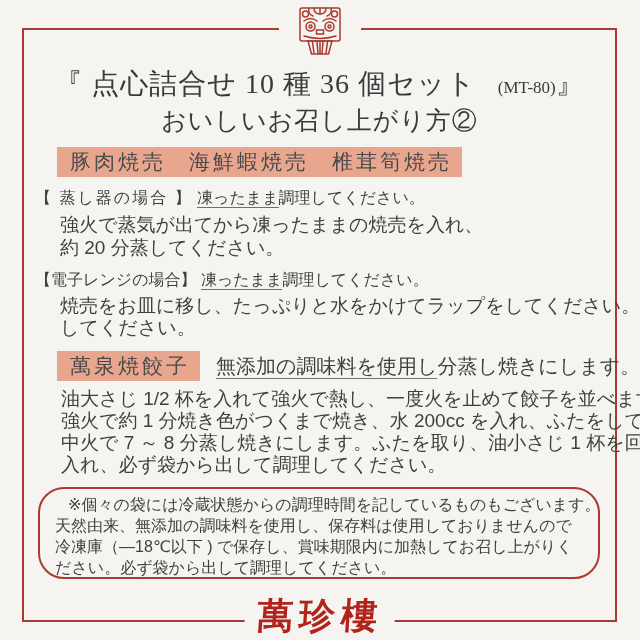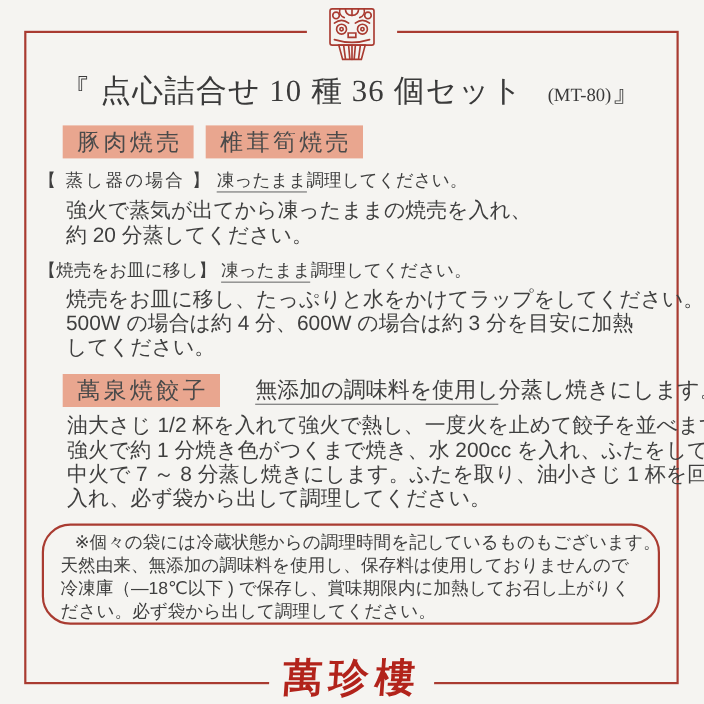--- a/index.html
+++ b/index.html
@@ -28,37 +28,37 @@
     margin-top:38px; text-align:center; color:var(--title);
     font-family:"Liberation Serif","DejaVu Serif",serif;
     font-size:28px; line-height:32px; letter-spacing:1px; white-space:nowrap;
   }
   .title .code{font-size:17px; letter-spacing:0;margin-left:14px;}
   .subtitle{
     margin-top:2px; text-align:center; color:var(--title);
     font-family:"Liberation Serif","DejaVu Serif",serif;
     font-size:25px; line-height:30px; letter-spacing:1px;
   }
-  .badges{display:flex; gap:11px; margin:11px 0 0 33px;}
+  .badges{display:flex; margin:11px 0 0 33px;}
   .badge{
     background:var(--badge); color:#4a4a4a;
     font-family:"Liberation Serif","DejaVu Serif",serif;
     font-size:21px; line-height:30px; height:30px;
     padding:0 10px 0 13px; letter-spacing:3px; white-space:nowrap;
   }
   .section{margin-top:9px;}
   .sec-head{
     margin-left:11px; font-size:16px; line-height:24px; white-space:nowrap;
   }
   .sec-head .spaced{letter-spacing:2px;}
   .u{border-bottom:1.5px solid #6e6e6e; padding-bottom:1px;}
   .sec-body{margin:3px 0 0 36px; font-size:19px; line-height:23px;}
   .sec-body div{white-space:nowrap;}
   .gyoza-head{
-    display:flex; align-items:center; gap:32px;
+    display:flex; align-items:center; gap:16px;
     margin:12px 0 0 33px; font-size:20px; line-height:30px; white-space:nowrap;
   }
   .gyoza-body{margin:7px 0 0 37px; font-size:19px; line-height:22px;}
   .gyoza-body div{white-space:nowrap;}
   .note{
     margin:11px 0 0 14px; width:562px; height:92px;
     border:2px solid var(--frame); border-radius:26px;
     padding:5px 0 0 15px; font-size:16px; line-height:21px;
   }
   .note div{white-space:nowrap;}
@@ -95,45 +95,46 @@
     </g>
   </svg>
 </div>
 
 <div class="frame">
 
   <div class="title">
     <span>『 点心詰合せ 10 種 36 個セット </span><span class="code">(MT-80)</span><span>』</span>
   </div>
 
+  <div class="subtitle">おいしいお召し上がり方②</div>
 
   <div class="badges">
     <span class="badge">豚肉焼売</span>
+    <span class="badge">海鮮蝦焼売</span>
     <span class="badge">椎茸筍焼売</span>
   </div>
 
   <div class="section">
     <div class="sec-head">
       <span class="spaced">【 蒸し器の場合 】</span>
       <span class="u">凍ったまま</span><span>調理してください。</span>
     </div>
     <div class="sec-body">
       <div>強火で蒸気が出てから凍ったままの焼売を入れ、</div>
       <div>約 20 分蒸してください。</div>
     </div>
   </div>
 
   <div class="section">
     <div class="sec-head">
-      <span>【焼売をお皿に移し】</span>
+      <span>【電子レンジの場合】</span>
       <span class="u">凍ったまま</span><span>調理してください。</span>
     </div>
     <div class="sec-body" style="line-height:22px">
       <div>焼売をお皿に移し、たっぷりと水をかけてラップをしてください。</div>
-      <div>500W の場合は約 4 分、600W の場合は約 3 分を目安に加熱</div>
       <div>してください。</div>
     </div>
   </div>
 
   <div>
     <div class="gyoza-head">
       <span class="badge">萬泉焼餃子</span>
       <span><span class="u">無添加の調味料を使用し</span><span>分蒸し焼きにします。</span></span>
     </div>
     <div class="gyoza-body">

